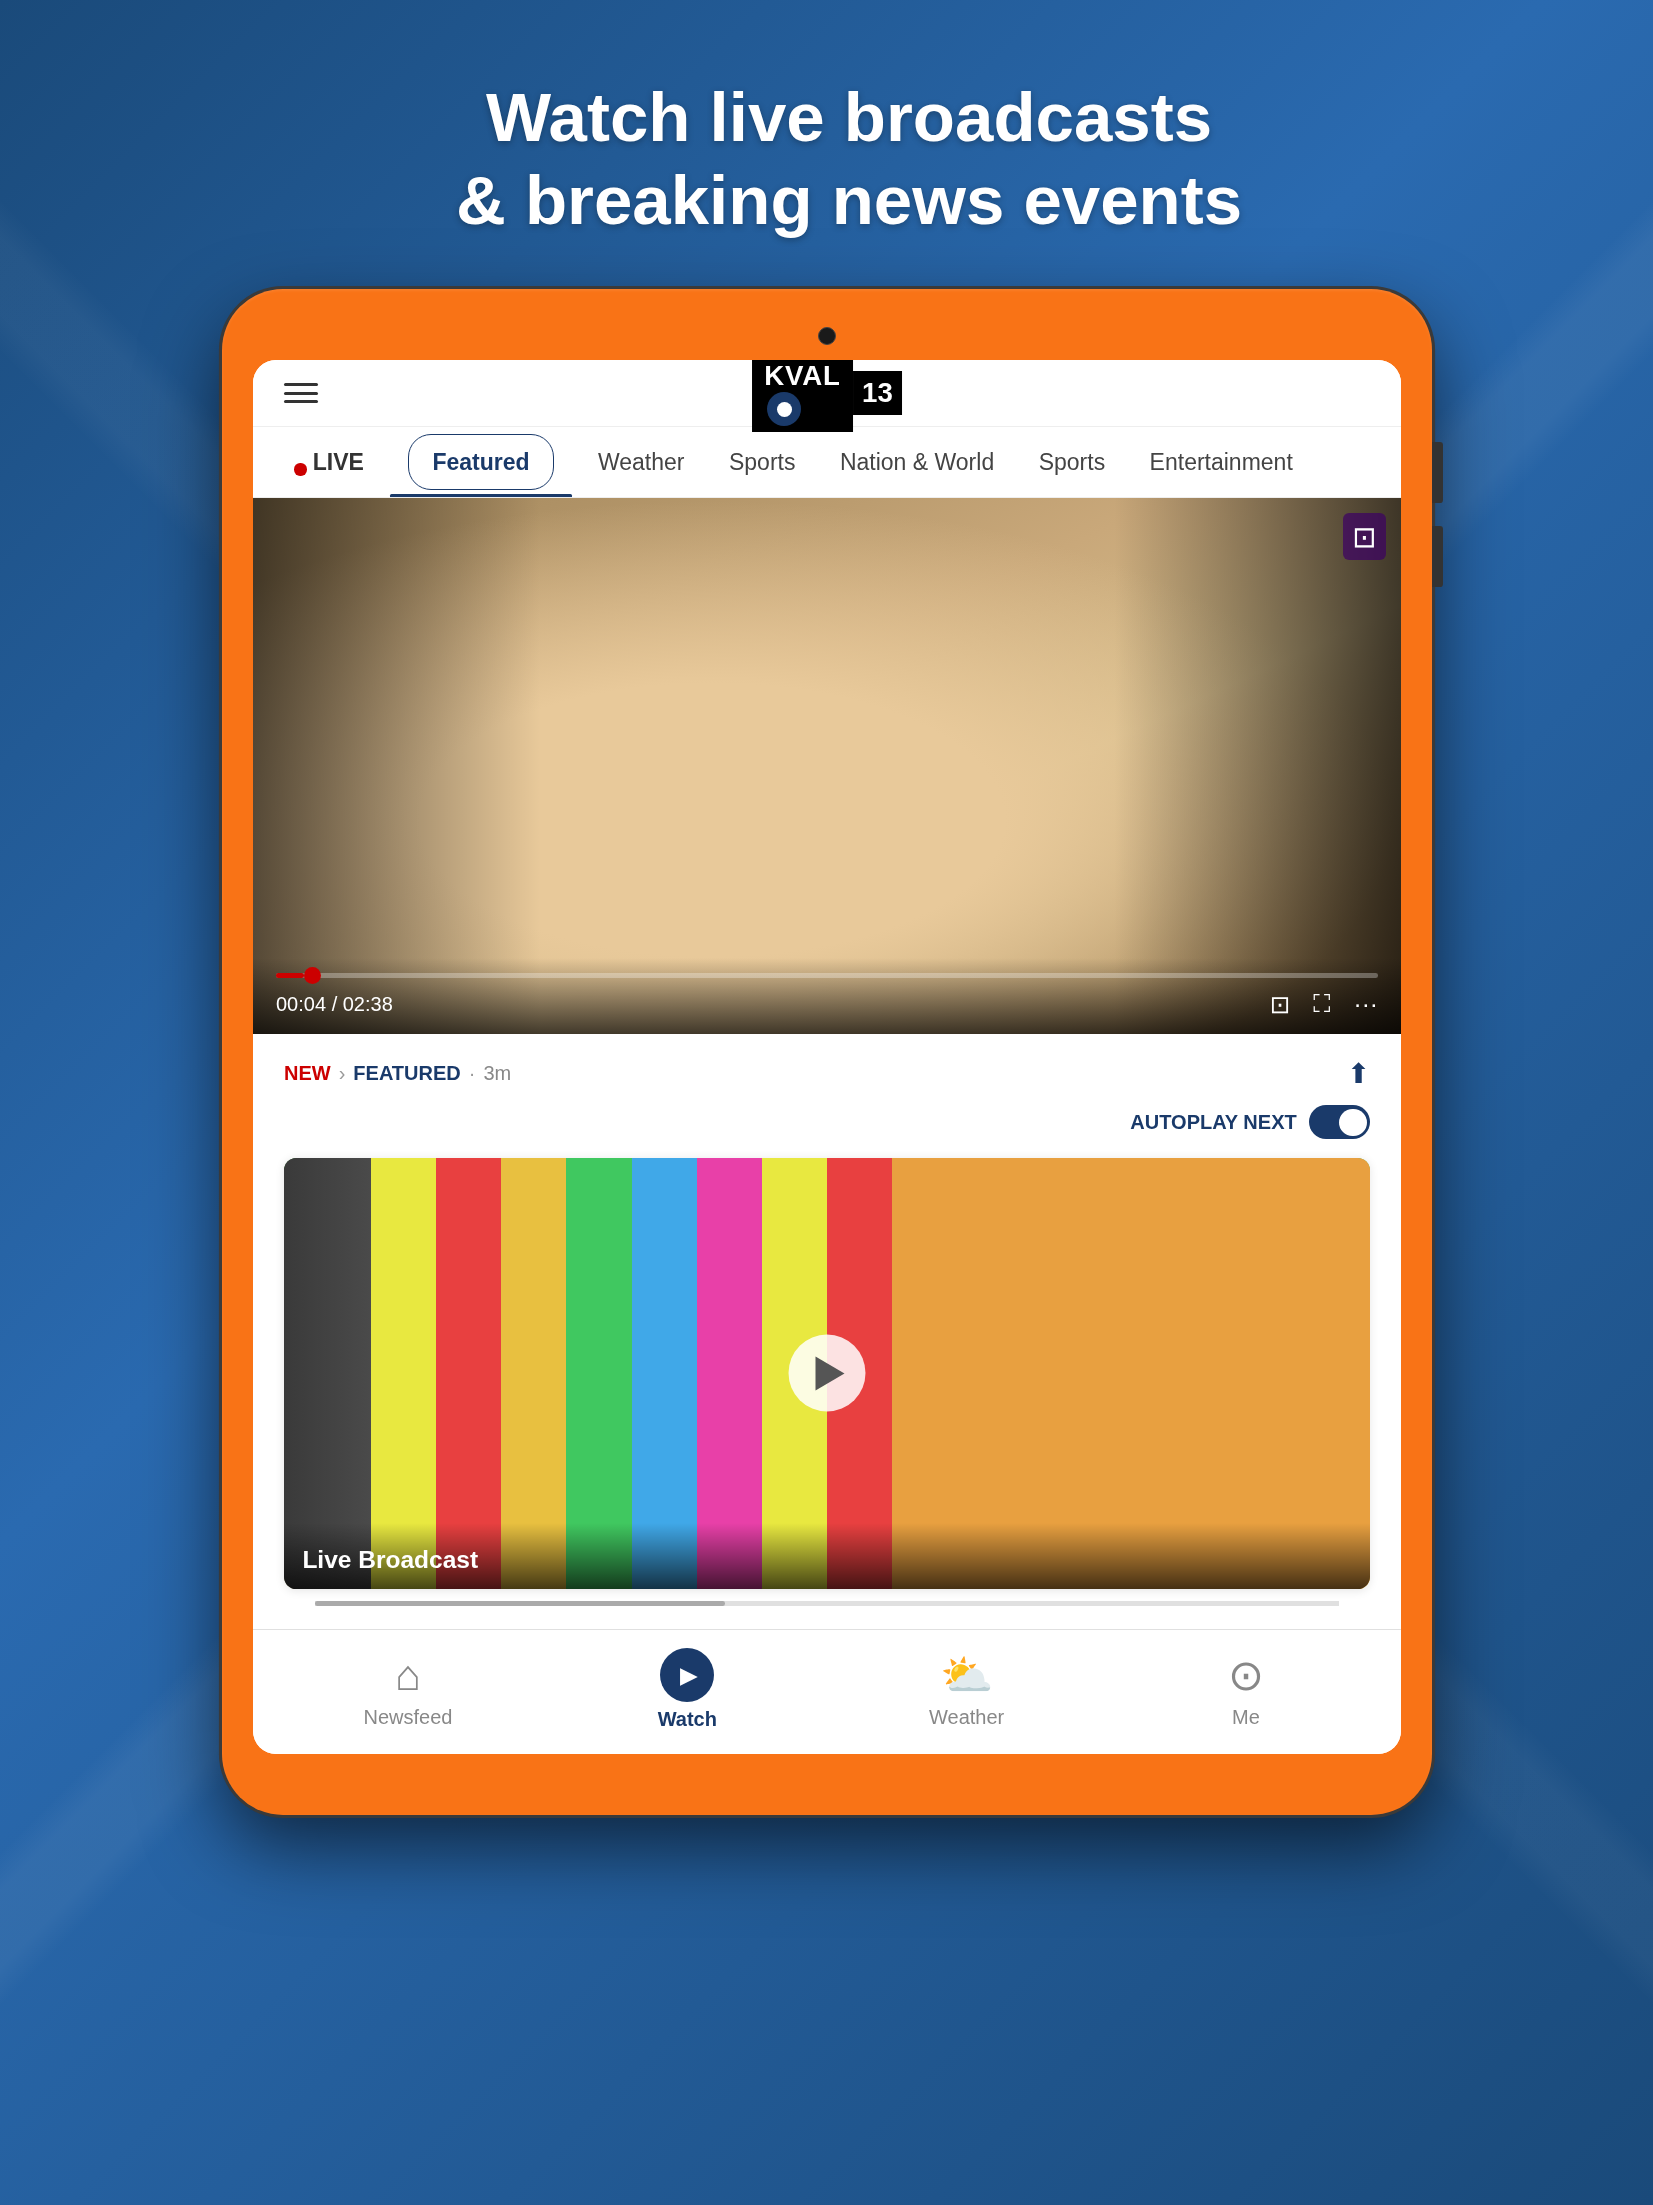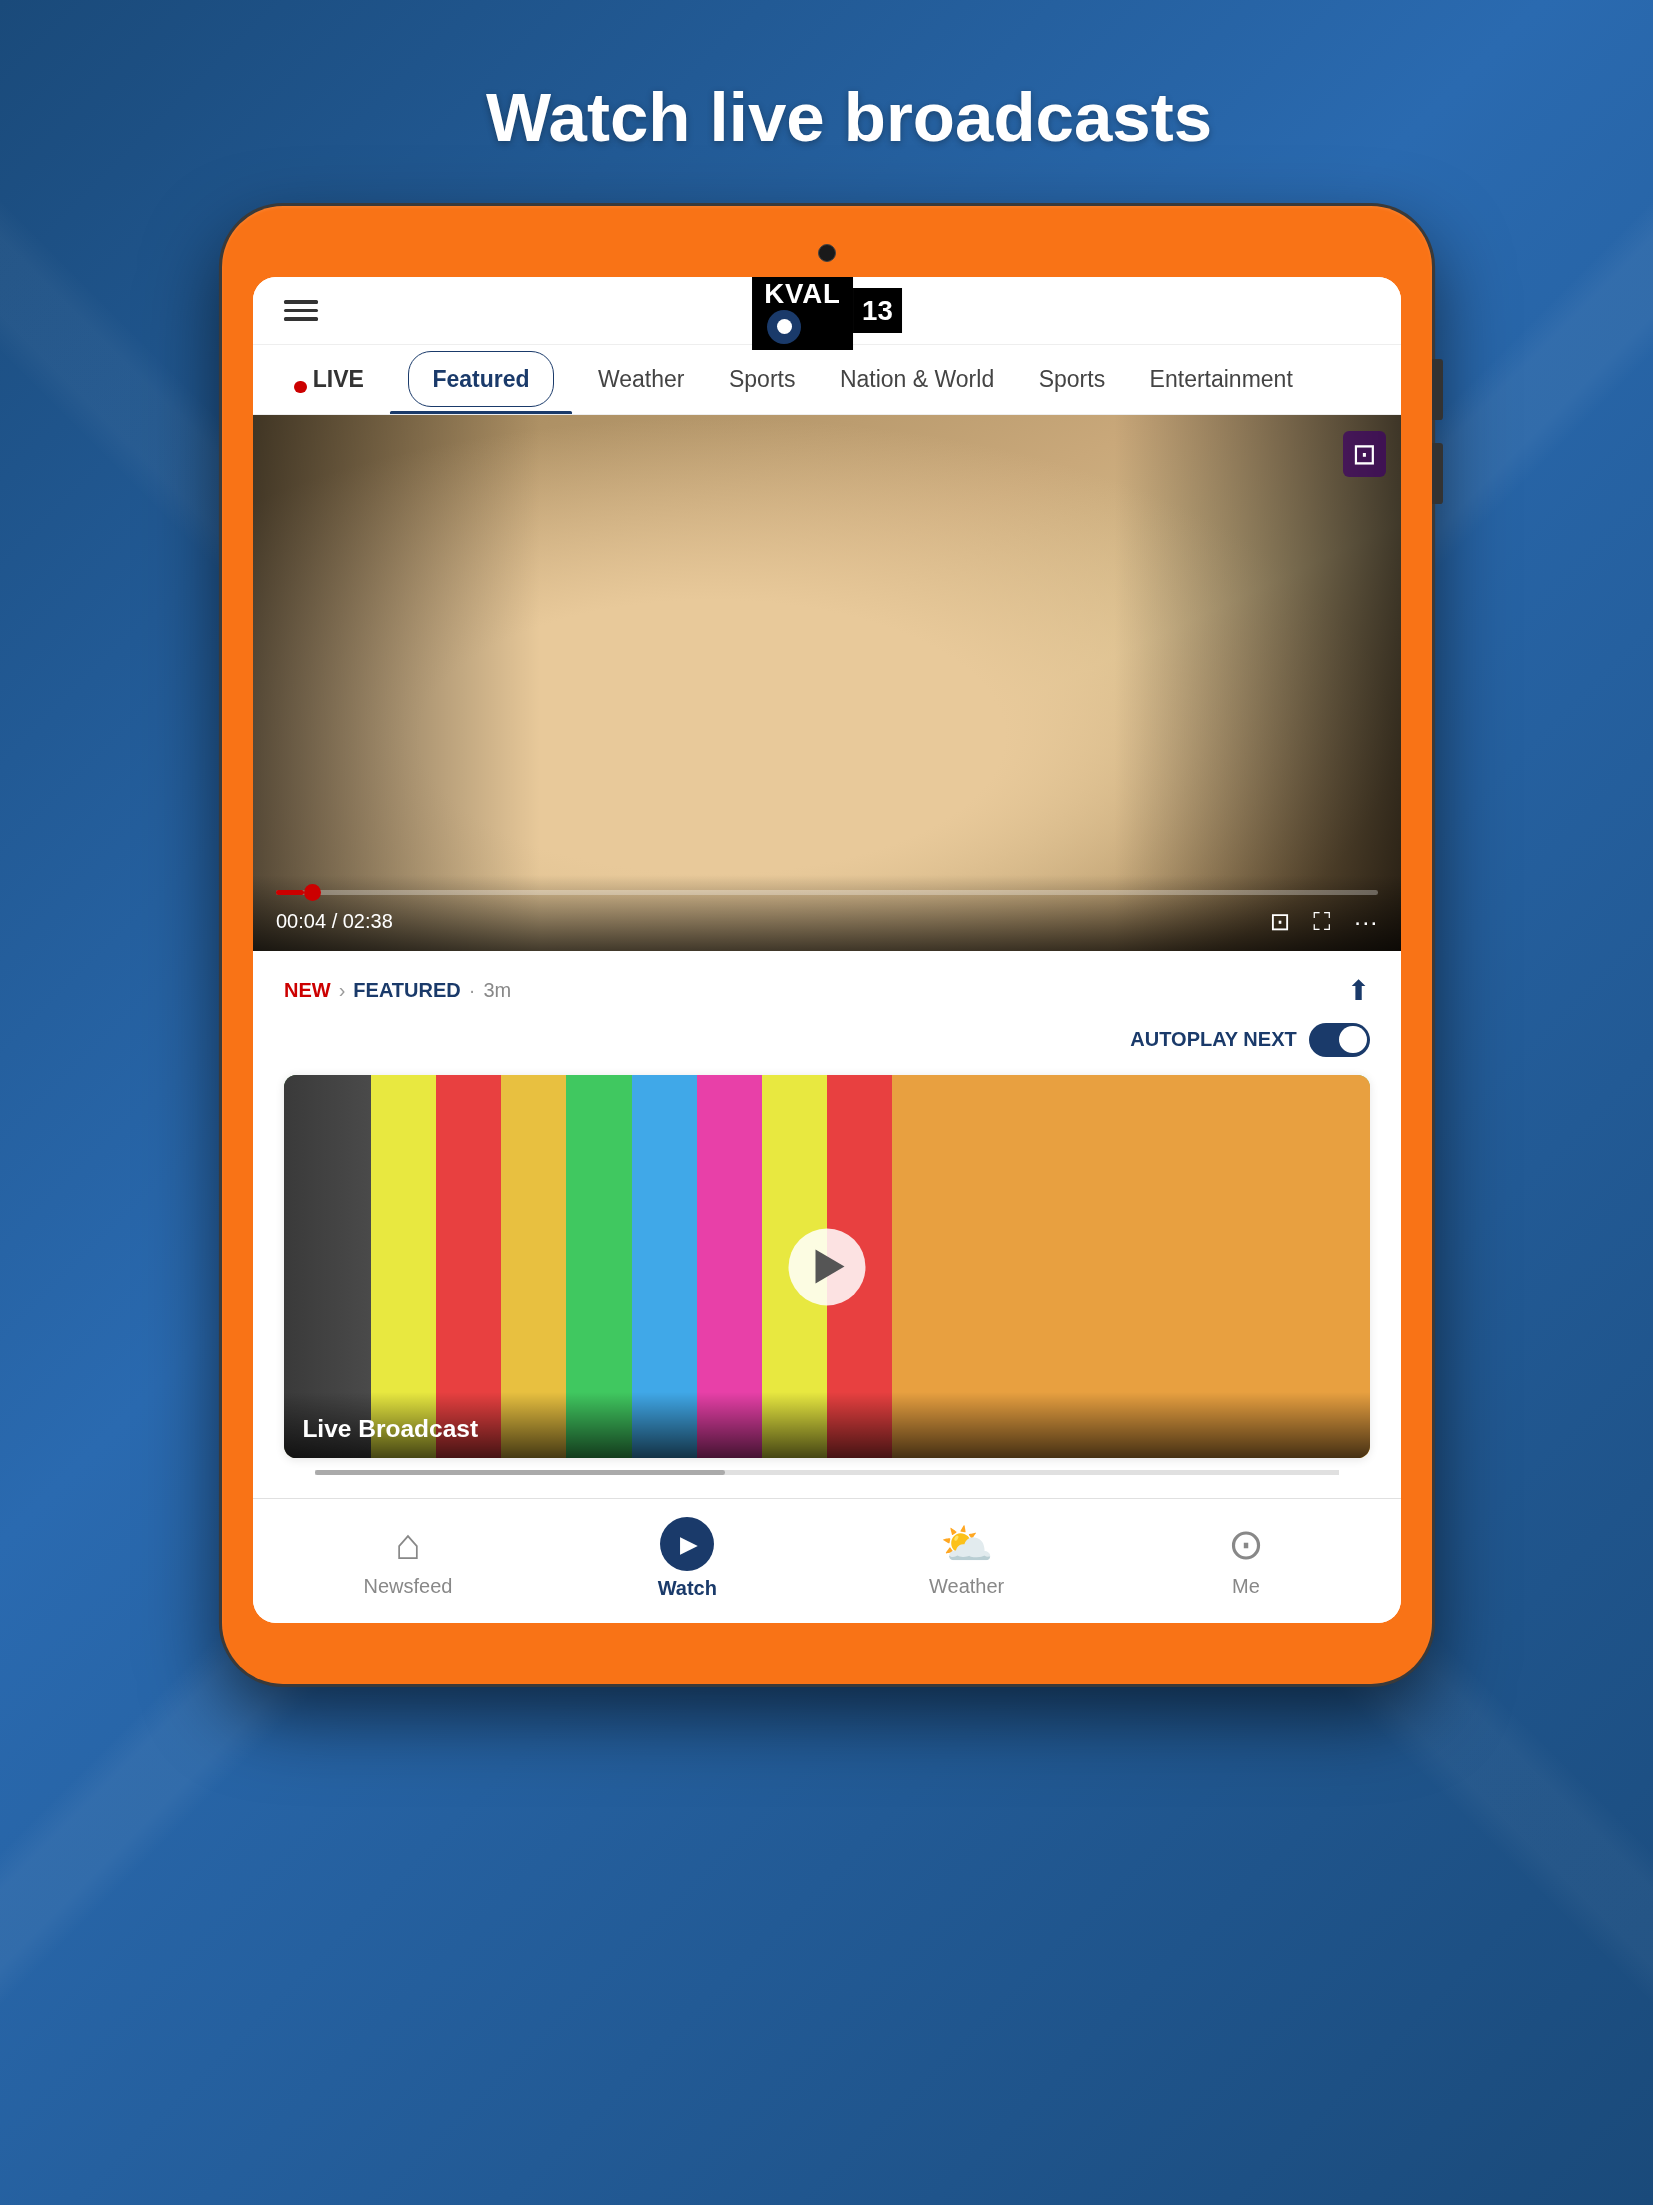--- a/index.html
+++ b/index.html
@@ -406,21 +406,21 @@
     
     .next-video-card {
       background: white;
       border-radius: 12.3px;
       overflow: hidden;
       box-shadow: 0 1.5px 9.2px rgba(0,0,0,0.1);
     }
 
     .video-thumbnail {
       width: 100%;
-      height: 383px;
+      height: 431px;
       background: linear-gradient(135deg, #2a6a2a 10%, #4a8a4a 20%, #e8d4a0 30%, #f0e860 40%, #e84040 45%, #e84060 50%, #4080c0 60%, #40c060 70%, #e8c040 80%);
       position: relative;
       overflow: hidden;
     }
 
     .mural-scene {
       width: 100%;
       height: 100%;
       background:
         
@@ -544,20 +544,21 @@
       font-size: 23px;
       margin-left: 3.1px;
     }
   </style>
 </head>
 <body>
 
 <div class="header-text">
   <h1>
     <span>Watch live broadcasts</span><br>
+    <span>&amp; breaking news events</span>
   </h1>
 </div>
 
 <div class="tablet-device">
 
   <div class="tablet-side-btn top"></div>
   <div class="tablet-side-btn mid"></div>
 
   <div class="tablet-top-bar">
     <div class="tablet-camera"></div>

